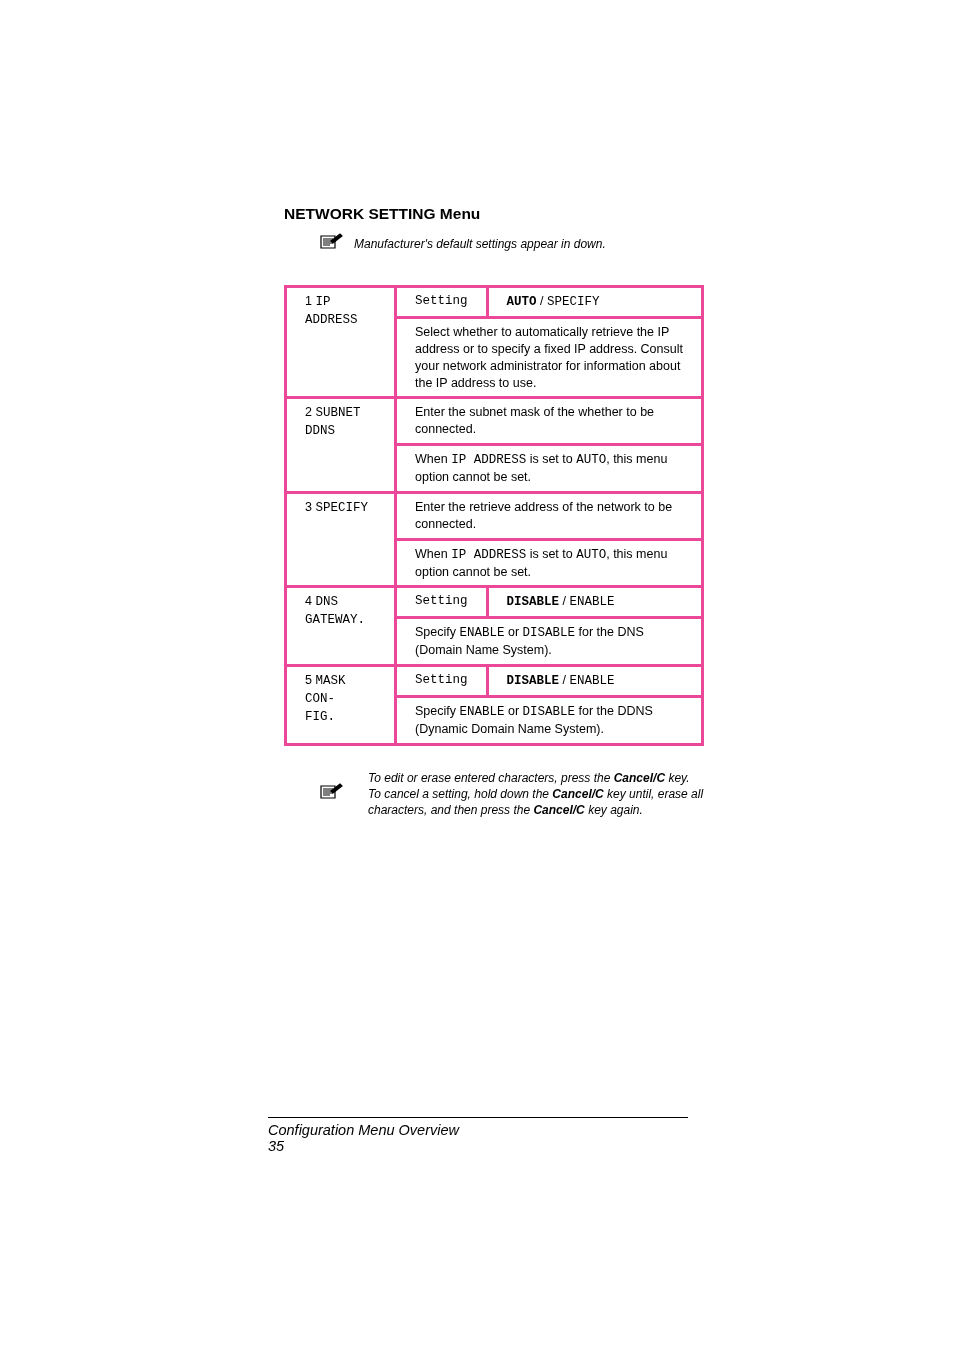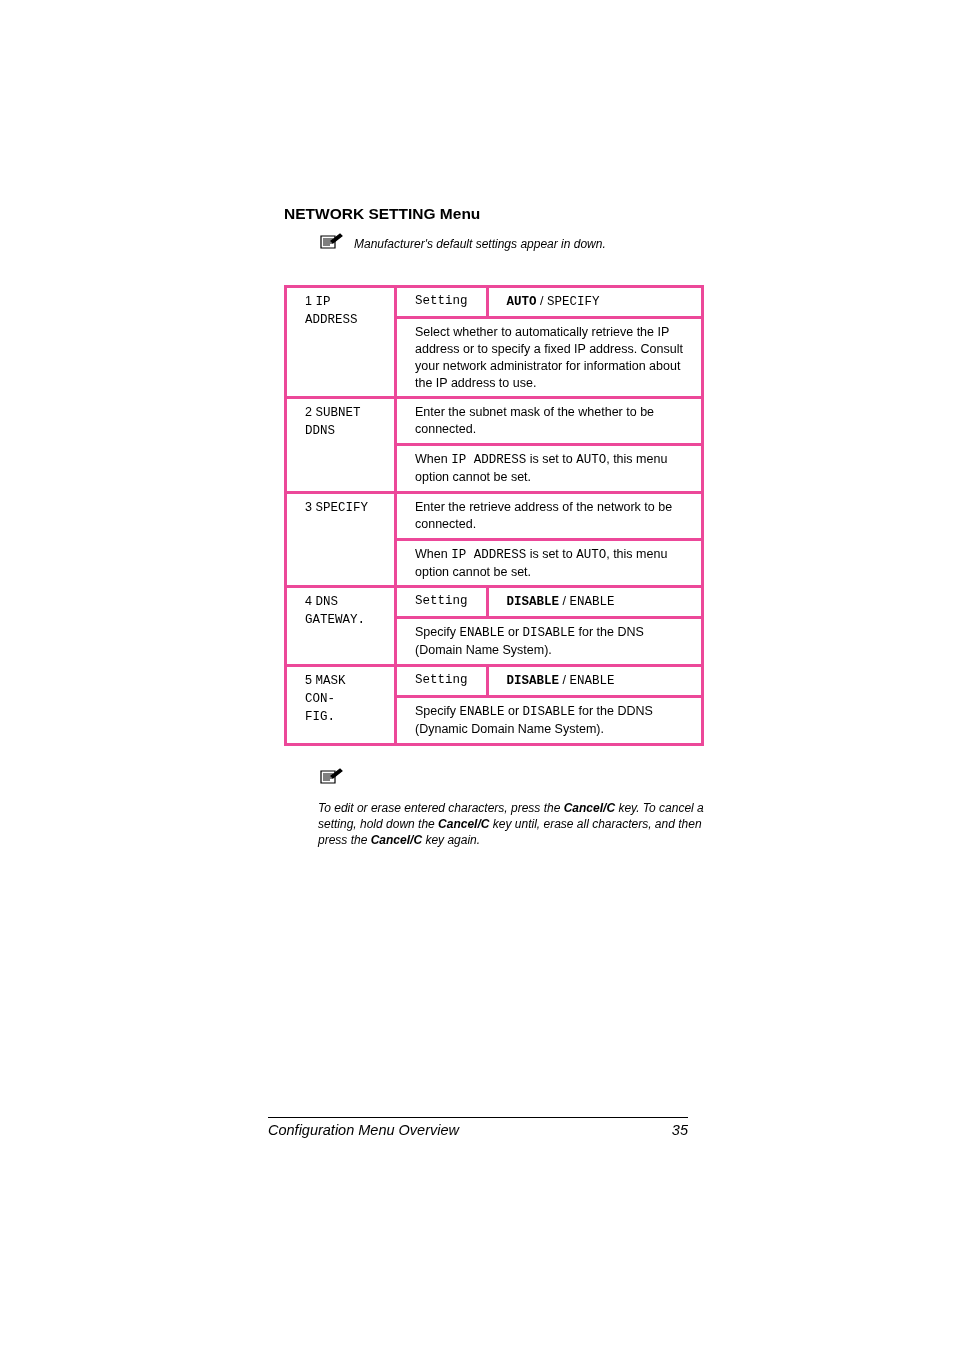--- a/index.html
+++ b/index.html
@@ -49,43 +49,43 @@
     line-height: 1.35;
     margin-left: 8px;
   }
   .mono { font-family: "Courier New", Courier, monospace; }
   .monob { font-family: "Courier New", Courier, monospace; font-weight: bold; }
   .col-label { width: 110px; }
   .col-setting { width: 62px; font-family: Liberation Mono, monospace; }
 
   .footnote {
     display: flex;
-    align-items: flex-start;
+    align-items: center;
     margin-left: 34px;
-    gap: 10px;
-    flex-direction: column;
+    gap: 24px;
   }
   .footnote-text {
     font-size: 12px;
     font-style: italic;
     padding-top: 2px;
     line-height: 1.35;
   }
 
   .footer {
     position: absolute;
     left: 268px;
     top: 1117px;
     width: 420px;
     border-top: 1px solid #000;
     padding-top: 4px;
     display: flex;
     justify-content: space-between;
     font-style: italic;
     font-size: 14.5px;
+    flex-direction: column;
   }
   .footer .pagenum { }
 </style>
 </head>
 <body>
 
 <div class="page">
   <div class="heading">NETWORK SETTING Menu</div>
 
   <div class="note-row">

